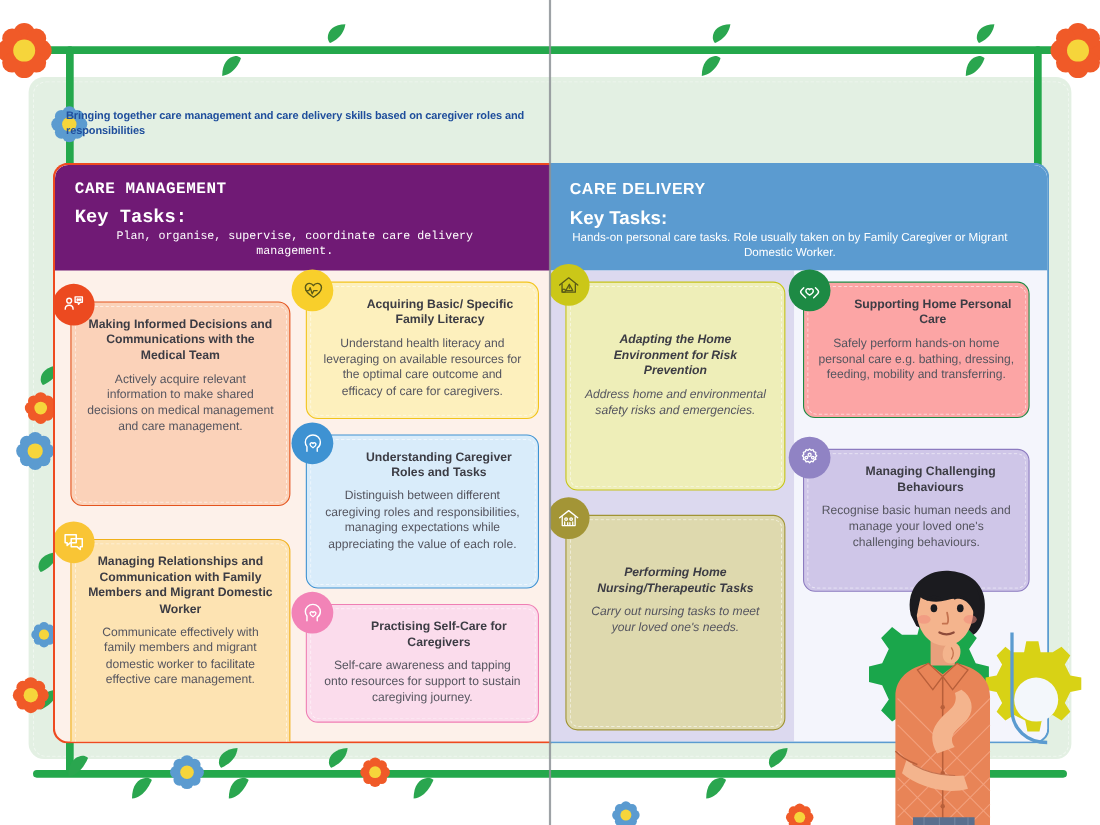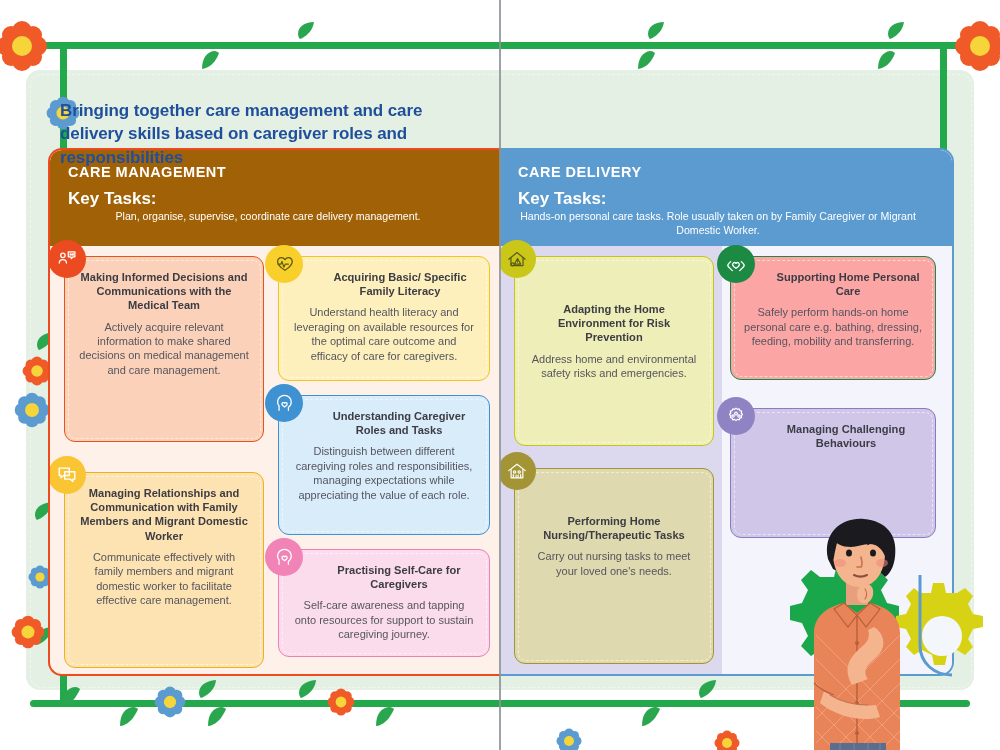--- a/index.html
+++ b/index.html
@@ -14,42 +14,42 @@
   .vine.h{height:7px;border-radius:3.5px;}
   .vine.v{width:7px;border-radius:3.5px;}
   .flower{position:absolute;z-index:9;}
   .leaf{position:absolute;z-index:7;}
 
   
   .page{position:absolute;left:26px;top:70px;width:948px;height:620px;background:#e3f0e3;border-radius:14px;z-index:5;}
   .page-inner-line{position:absolute;left:30px;top:74px;width:940px;height:612px;border-radius:12px;border:1px dashed rgba(255,255,255,.45);z-index:5;pointer-events:none;}
 
   .headline{position:absolute;left:60px;top:99px;width:420px;z-index:12;
-    font-size:17px;font-weight:bold;line-height:1.38;color:#1f4e9c;letter-spacing:-.1px;}
+    font-size:10px;font-weight:bold;line-height:1.38;color:#1f4e9c;letter-spacing:-.1px;}
 
   
   .panel{position:absolute;z-index:10;overflow:hidden;}
   .panel-cm{left:48px;top:148px;width:452px;height:524px;border-radius:14px 0 0 14px;background:#fdf1ea;border:2px solid #ee4a20;border-right:none;}
   .panel-cd{left:500px;top:148px;width:452px;height:524px;border-radius:0 14px 14px 0;background:#f2f3fb;border:2px solid #5b9bd0;border-left:none;}
 
   .panel-head{position:absolute;left:0;top:0;right:0;padding:14px 18px 12px 18px;box-sizing:border-box;color:#fff;}
-  .panel-cm .panel-head{background:#a16207;height:96px;border-radius:12px 0 0 0;}
+  .panel-cm .panel-head{background:#701a75;height:96px;border-radius:12px 0 0 0;font-family:Liberation Mono, monospace;}
   .panel-cd .panel-head{background:#5b9bd0;height:96px;border-radius:0 12px 0 0;}
   .panel-title{font-size:14.5px;font-weight:bold;letter-spacing:.5px;margin:0 0 9px 0;}
   .keytasks-label{font-size:17px;font-weight:bold;margin:0 0 1px 0;}
   .keytasks-text{font-size:10.6px;line-height:1.32;margin:0;max-width:400px;text-align:center;}
 
   .panel-body{position:absolute;top:96px;left:0;right:0;bottom:0;display:flex;}
   .col{position:relative;box-sizing:border-box;}
 
   
-  .panel-cm .col-a{width:222px;padding:10px 8px 10px 14px;}
+  .panel-cm .col-a{width:222px;padding:28px 8px 10px 14px;}
   .panel-cm .col-b{width:230px;padding:10px 12px 10px 6px;}
   
-  .panel-cd .col-a{width:222px;padding:10px 8px 10px 14px;background:#dcd9ef;}
+  .panel-cd .col-a{width:222px;padding:10px 8px 10px 14px;background:#dcd9ef;font-style:italic;}
   .panel-cd .col-b{width:230px;padding:10px 16px 10px 8px;background:#f4f5fc;}
 
   
   .card{position:relative;box-sizing:border-box;border-radius:11px;padding:13px 13px 13px 13px;margin-bottom:12px;}
   .card-title{font-size:11.1px;font-weight:bold;line-height:1.28;text-align:center;color:#3c3c44;margin:0 0 7px 0;}
   .card-text{font-size:11px;line-height:1.31;text-align:center;color:#55555f;margin:0;}
   .badge{position:absolute;left:-17px;top:-17px;width:38px;height:38px;border-radius:50%;
          display:flex;align-items:center;justify-content:center;z-index:3;}
   .badge svg{width:22px;height:22px;display:block;}
 
@@ -448,20 +448,21 @@
         <div class="card c-purple" style="height:130px;margin-top:28px;">
           <div class="badge b-purple" style="left:-14px;top:-12px;">
             <svg viewBox="0 0 24 24" fill="none" stroke="#fff" stroke-width="1.3" stroke-linecap="round" stroke-linejoin="round">
               <path d="M12 3.4l1.5 1.4 2-.6.7 1.9 2 .6-.5 2 1.4 1.5-1.4 1.5.5 2-2 .6-.7 1.9-2-.6L12 17.1l-1.5-1.4-2 .6-.7-1.9-2-.6.5-2L4.9 10.2l1.4-1.5-.5-2 2-.6.7-1.9 2 .6z"></path>
               <circle cx="12" cy="9.2" r="1.5"></circle>
                 <circle cx="8.8" cy="12" r="1.3"></circle>
                 <circle cx="15.2" cy="12" r="1.3"></circle>
             </svg>
           </div>
           <div class="card-title" style="padding-left:26px;">Managing Challenging Behaviours</div>
+          <div class="card-text">Recognise basic human needs and manage your loved one's challenging behaviours.</div>
         </div>
 
       </div>
     </div>
   </div>
 
   <svg class="illus" viewBox="0 0 230 235">
 
     <g>
       <path fill="#1aa64b" d="M50 62h14l3-12h14l3 12h14l10-7 10 10-7 10 6 13 12 3v14l-12 3-6 13 7 10-10 10-10-7-13 6-3 12H67l-3-12-13-6-10 7-10-10 7-10-6-13-12-3v-14l12-3 6-13-7-10 10-10z"></path>

